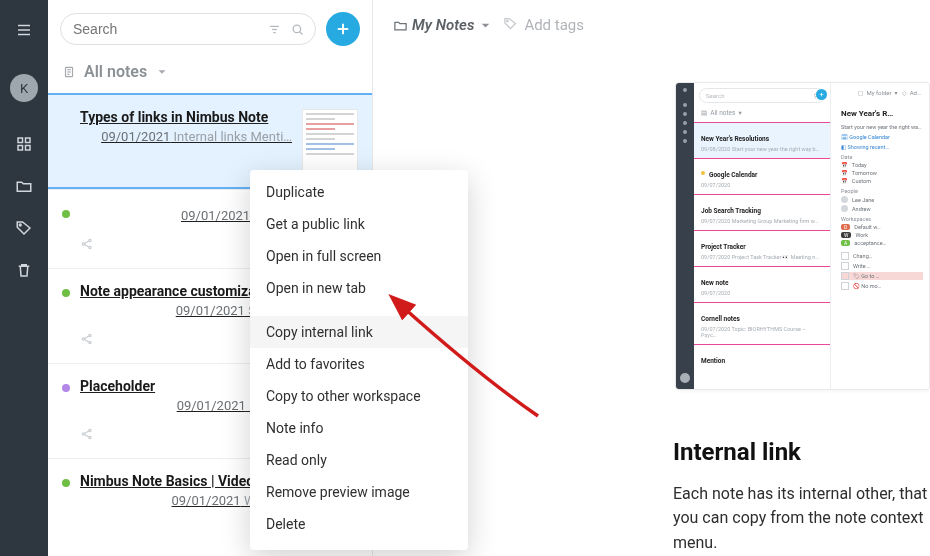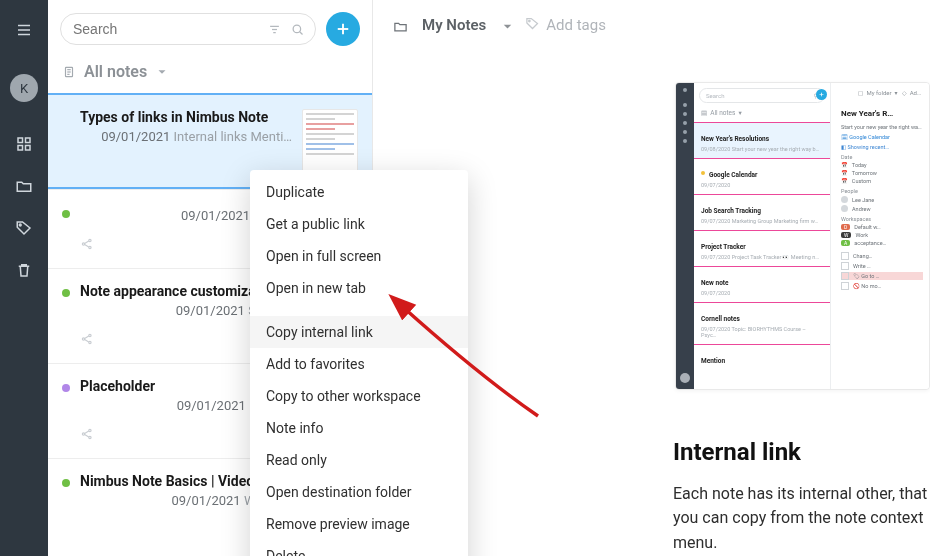--- a/index.html
+++ b/index.html
@@ -119,21 +119,21 @@
     border-bottom: 2px solid #62b0f5;
   }
   .bullet {
     width: 8px;
     height: 8px;
     border-radius: 50%;
     background: #6fbf44;
     margin-top: 6px;
     flex-shrink: 0;
   }
-  .note-body { flex: 1; min-width: 0; }
+  .note-body { flex: 1; min-width: 0; text-decoration: underline; }
   .note-title {
     font-weight: 700;
     font-size: 14px;
     color: #1a1a1a;
     white-space: nowrap;
     overflow: hidden;
     text-overflow: ellipsis;
   }
   .note-sub {
     margin-top: 4px;
@@ -190,21 +190,21 @@
     overflow: hidden;
   }
   .content-topbar {
     display: flex;
     align-items: center;
     gap: 10px;
     padding: 16px 20px 8px 20px;
     color: #5c6166;
     font-size: 15px;
   }
-  .content-topbar .crumb { display: flex; align-items: flex-end; gap: 14px; cursor: pointer; }
+  .content-topbar .crumb { display: flex; align-items: center; gap: 4px; cursor: pointer; font-style: italic; }
   .content-topbar svg { width: 15px; height: 15px; }
   .addtags { color: #b0b4b9; display: flex; align-items: flex-start; gap: 6px; cursor: pointer; }
   .content-body {
     flex: 1;
     padding: 40px 0 0 0;
     display: flex;
     flex-direction: column;
     align-items: flex-start;
     overflow: hidden;
   }
@@ -559,21 +559,20 @@
   <div class="ctx" id="ctx">
       <div class="ctx-item">Duplicate</div>
       <div class="ctx-item">Get a public link</div>
       <div class="ctx-item">Open in full screen</div>
       <div class="ctx-item">Open in new tab</div>
       <div class="ctx-item hl">Copy internal link</div>
       <div class="ctx-item">Add to favorites</div>
       <div class="ctx-item">Copy to other workspace</div>
       <div class="ctx-item">Note info</div>
       <div class="ctx-item">Read only</div>
-      <div class="ctx-item">Open destination folder</div>
       <div class="ctx-item">Remove preview image</div>
       <div class="ctx-item">Delete</div>
     </div>
 
   <svg class="arrow-svg" width="160" height="140">
     <defs>
       <marker id="ahead" markerWidth="10" markerHeight="10" refX="2" refY="3" orient="auto">
         <path d="M0,0 L0,6 L8,3 z" fill="#d11b1b"></path>
       </marker>
     </defs>

